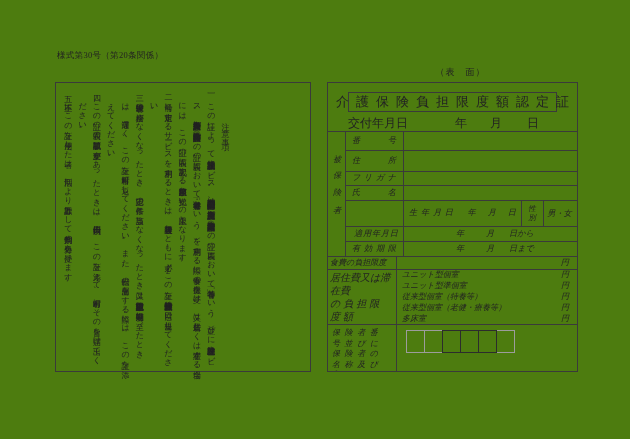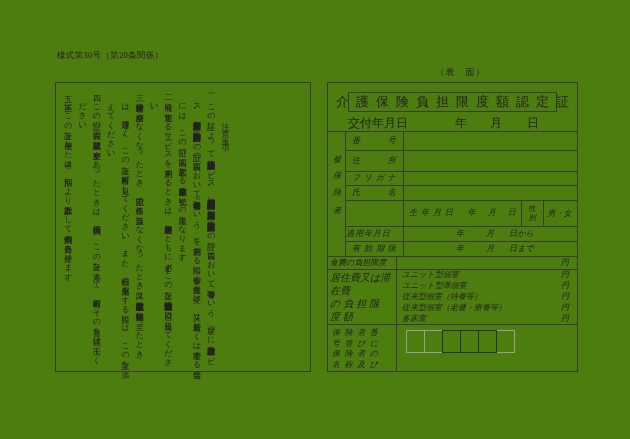--- a/index.html
+++ b/index.html
@@ -115,21 +115,21 @@
       <div class="vl" style="left:193px;top:68px;height:26px;"></div>
       <div class="vl" style="left:215px;top:68px;height:26px;"></div>
 
       <div class="cell strip">被保険者</div>
 
       <div class="cell jlabel" style="left:17px;top:0;width:58px;height:18px;line-height:18px;">番号</div>
       <div class="cell jlabel" style="left:17px;top:18px;width:58px;height:21px;line-height:21px;">住所</div>
       <div class="cell jlabel" style="left:17px;top:39px;width:58px;height:14px;line-height:14px;">フリガナ</div>
       <div class="cell jlabel" style="left:17px;top:53px;width:58px;height:15px;line-height:15px;">氏名</div>
       <div class="cell jlabel" style="left:26px;top:68px;width:58px;height:26px;line-height:26px;margin-left:48px;">生年月日</div>
-      <div class="cell jlabel" style="left:11px;top:94px;width:58px;height:15px;line-height:15px;">適用年月日</div>
+      <div class="cell jlabel" style="left:19px;top:94px;width:58px;height:15px;line-height:15px;">適用年月日</div>
       <div class="cell jlabel" style="left:17px;top:109px;width:58px;height:15px;line-height:15px;">有効期限</div>
 
       <div class="cell" style="left:75px;top:0;width:173px;height:18px;"></div>
       <div class="cell" style="left:75px;top:18px;width:173px;height:21px;"></div>
       <div class="cell" style="left:75px;top:39px;width:173px;height:14px;"></div>
       <div class="cell" style="left:75px;top:53px;width:173px;height:15px;"></div>
 
       <div class="cell" style="left:75px;top:68px;width:118px;height:26px;line-height:26px;display:flex;justify-content:flex-end;gap:12px;padding-right:5px;">
         <span>年</span>
         <span>月</span>

